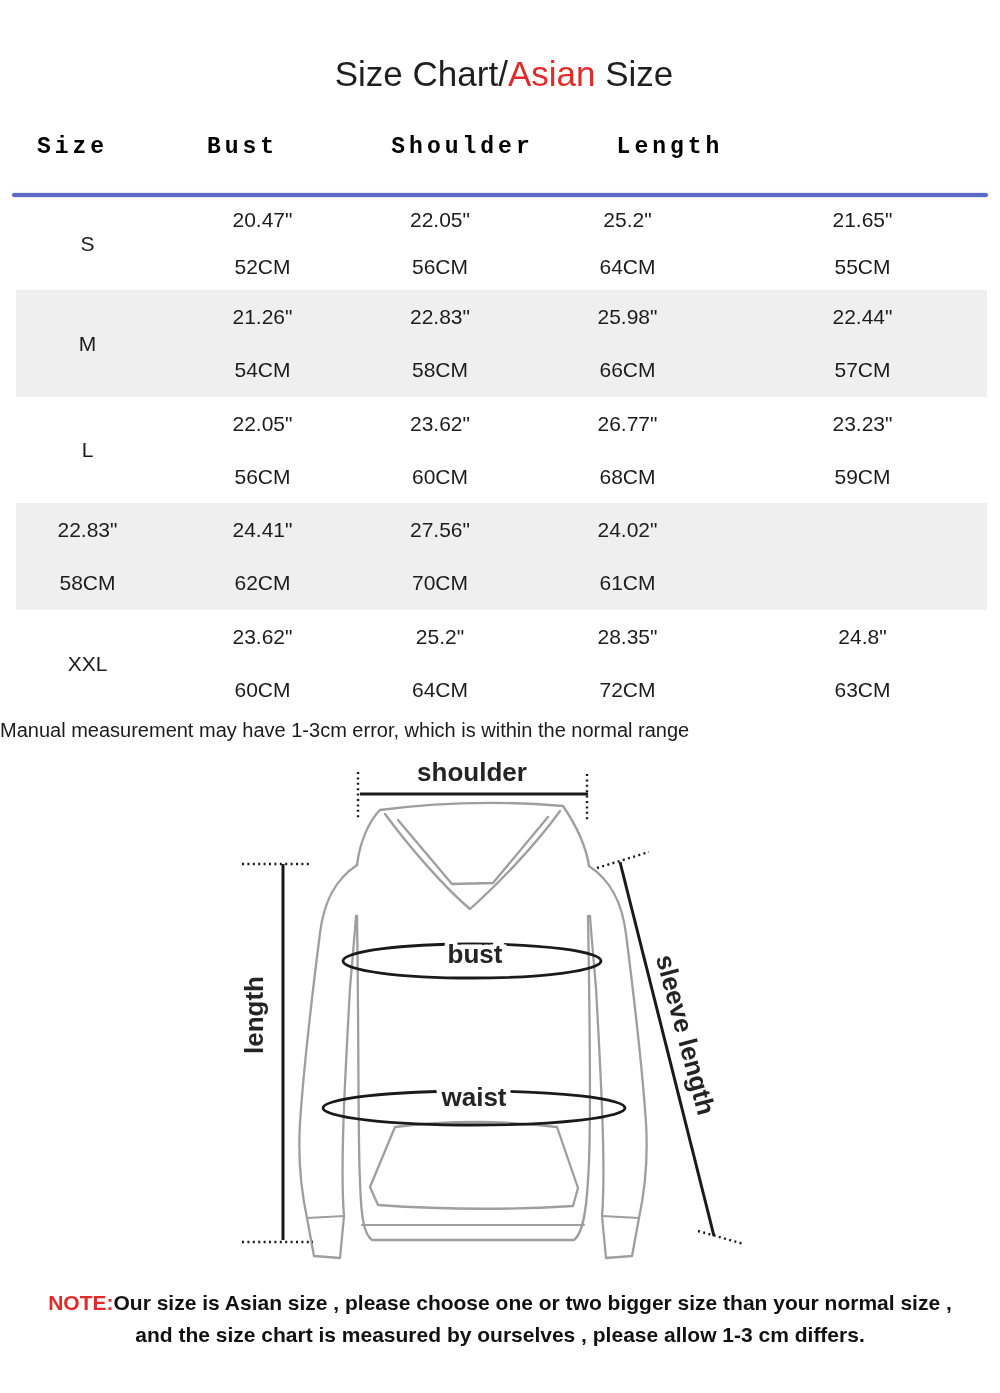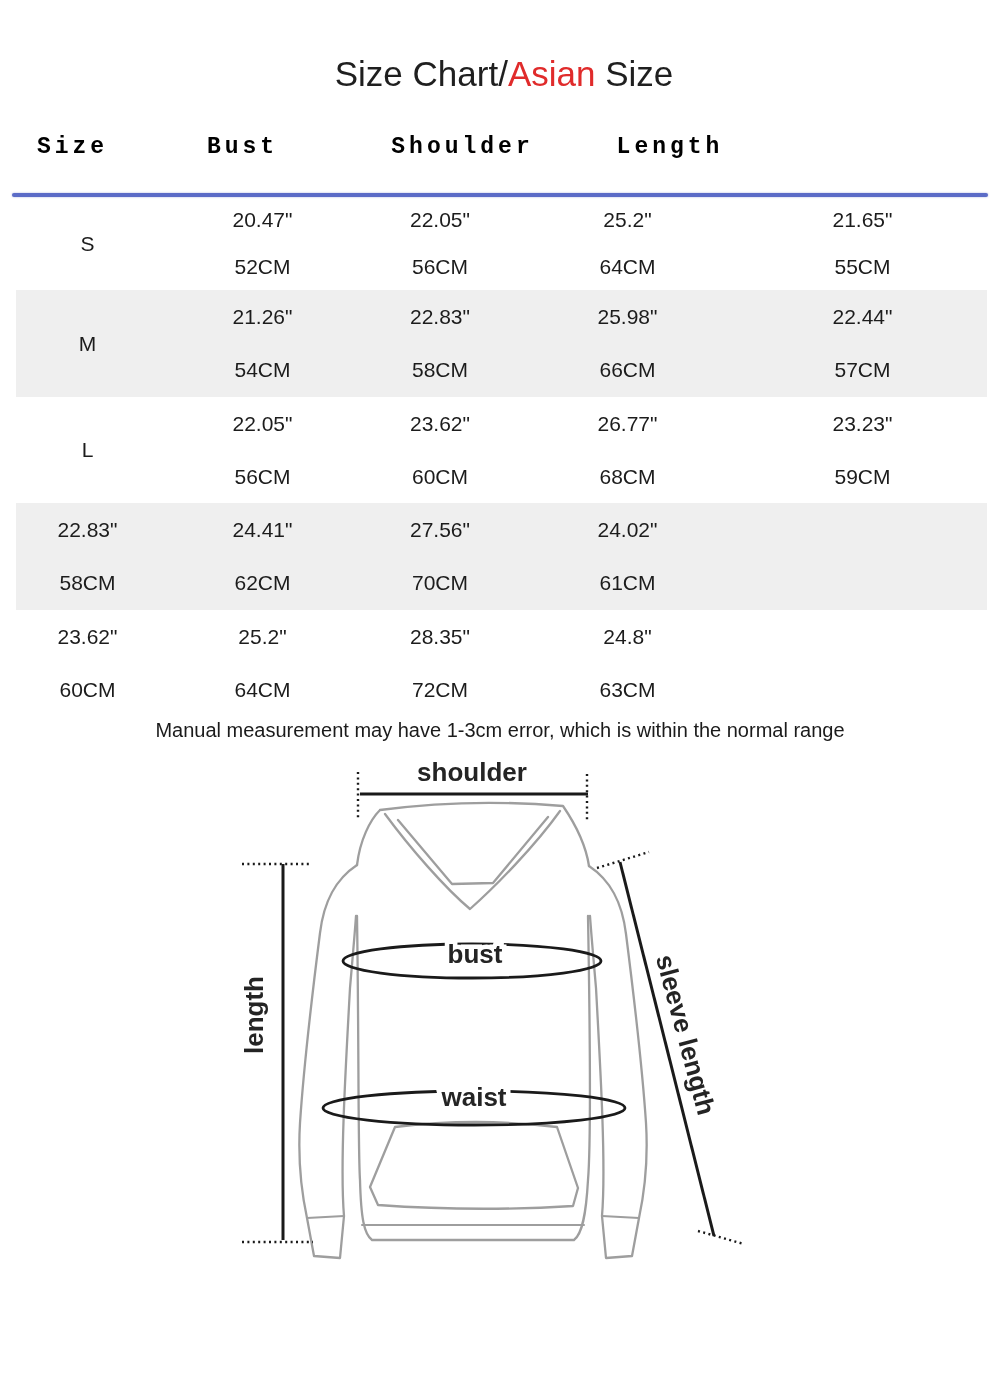--- a/index.html
+++ b/index.html
@@ -30,21 +30,21 @@
   .trow:nth-child(3){height:106px;}
   .trow:nth-child(4){height:107px;}
   .trow:nth-child(5){height:107px;}
   .trow:nth-child(even)::before{content:"";position:absolute;left:16px;right:13px;top:0;bottom:0;
                                 background:#efefef;}
   .tcell{position:relative;display:flex;flex-direction:column;justify-content:space-around;
          align-items:center;z-index:1;}
   .size-cell{justify-content:center;}
 
   
-  .measure-note{position:absolute;top:719px;left:0;width:100%;text-align:center;
+  .measure-note{position:absolute;top:719px;left:0;width:100%;text-align:left;
                 font-size:20px;color:#1b1b1b;}
   .footer-note{position:absolute;top:1287px;left:42px;width:916px;text-align:center;
                font-size:21px;font-weight:700;line-height:32px;color:#111;}
 
   
   .diagram{position:absolute;left:220px;top:748px;width:560px;height:530px;}
 </style>
 </head>
 <body>
 
@@ -131,20 +131,21 @@
         <div class="tcell val-cell">
           <span>27.56"</span>
           <span>70CM</span>
         </div>
         <div class="tcell val-cell">
           <span>24.02"</span>
           <span>61CM</span>
         </div>
       </div>
       <div class="trow">
+        <div class="tcell size-cell">XXL</div>
         <div class="tcell val-cell">
           <span>23.62"</span>
           <span>60CM</span>
         </div>
         <div class="tcell val-cell">
           <span>25.2"</span>
           <span>64CM</span>
         </div>
         <div class="tcell val-cell">
           <span>28.35"</span>
@@ -192,14 +193,15 @@
 
     <g font-family="Liberation Sans, sans-serif" font-size="26" font-weight="600" fill="#242424" text-anchor="middle">
       <text x="252" y="33">shoulder</text>
       <text x="255" y="215" stroke="#ffffff" stroke-width="9" paint-order="stroke">bust</text>
       <text x="254" y="358" stroke="#ffffff" stroke-width="9" paint-order="stroke">waist</text>
       <text x="43" y="267" transform="rotate(-90 43 267)">length</text>
       <text x="457" y="289" transform="rotate(75 457 289)">sleeve length</text>
     </g>
   </svg>
 
+  <div class="footer-note"><span class="red">NOTE:</span><span>Our size is Asian size , please choose one or two bigger size than your normal size , and the size chart is measured by ourselves , please allow 1-3 cm differs.</span></div>
 
 </div>
 
 </body></html>

